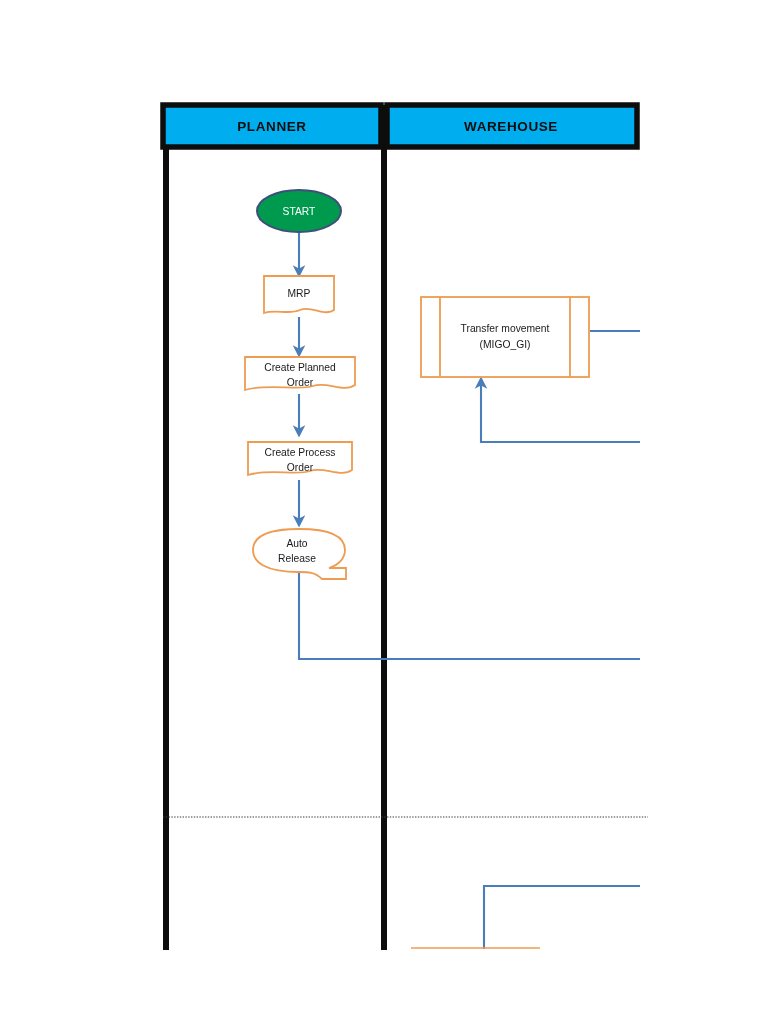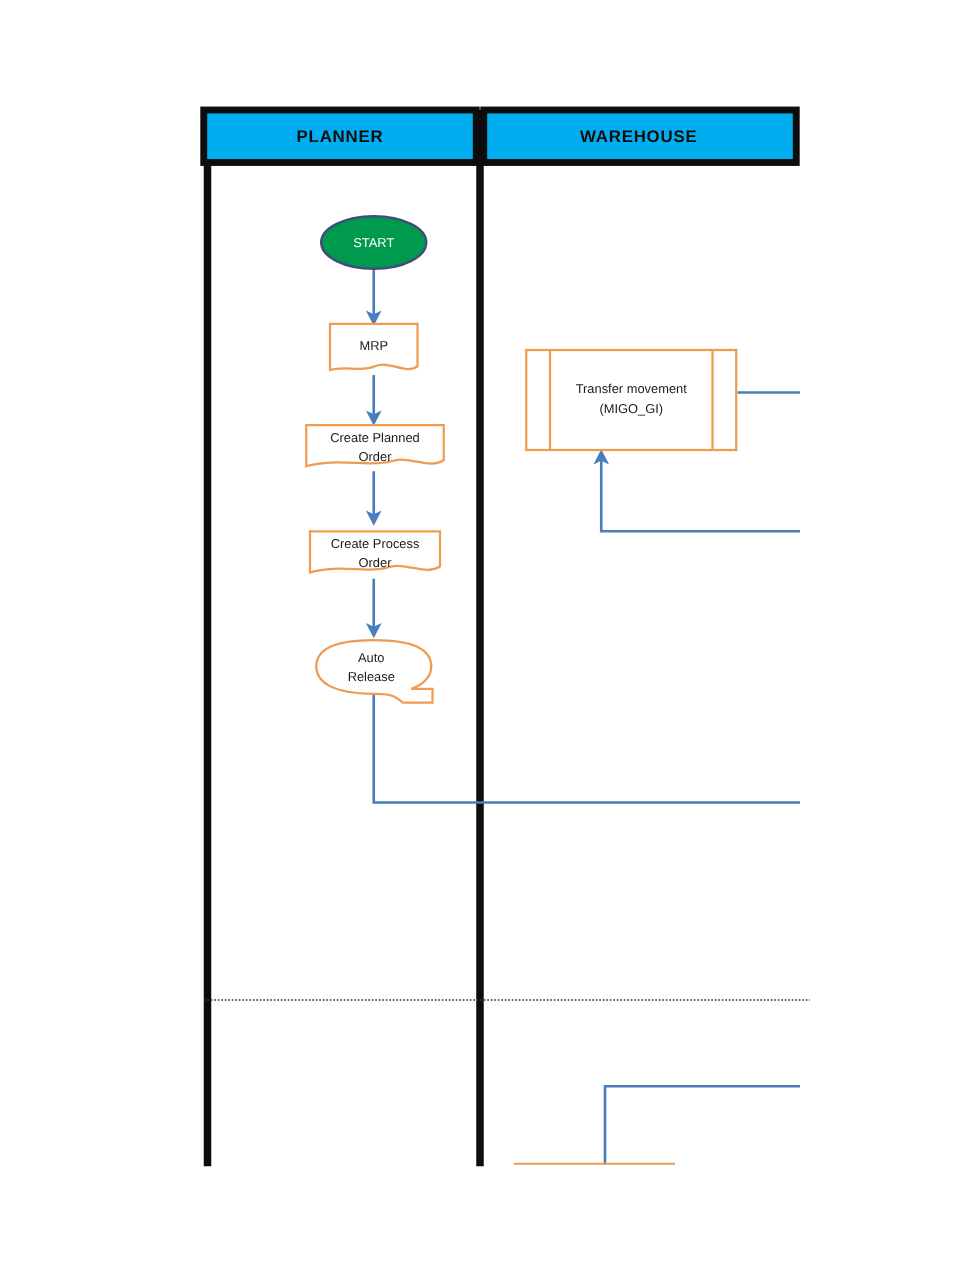--- a/index.html
+++ b/index.html
@@ -9,21 +9,21 @@
   }
   body {
     width: 768px;
     height: 1024px;
     position: relative;
     font-family: "Liberation Sans", sans-serif;
     overflow: hidden;
   }
   #canvas {
     position: absolute;
-    left: 0; top: 0;
+    left: 0; top: 17px;
     width: 768px;
     height: 795px;
   }
   #canvas svg {
     position: absolute;
     left: 0; top: 0;
   }
   .lane-header-text {
     font-family: "Liberation Sans", sans-serif;
     font-weight: bold;

